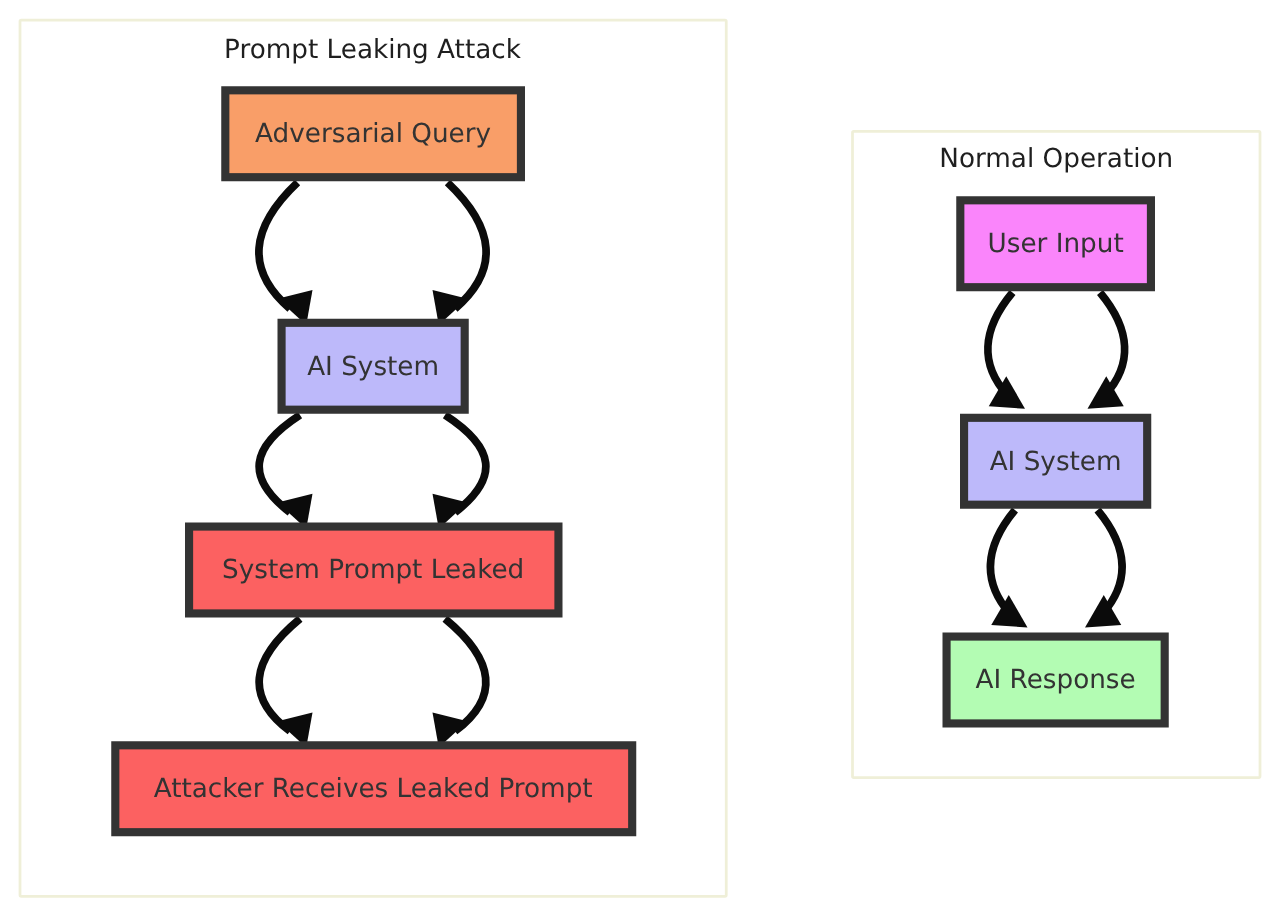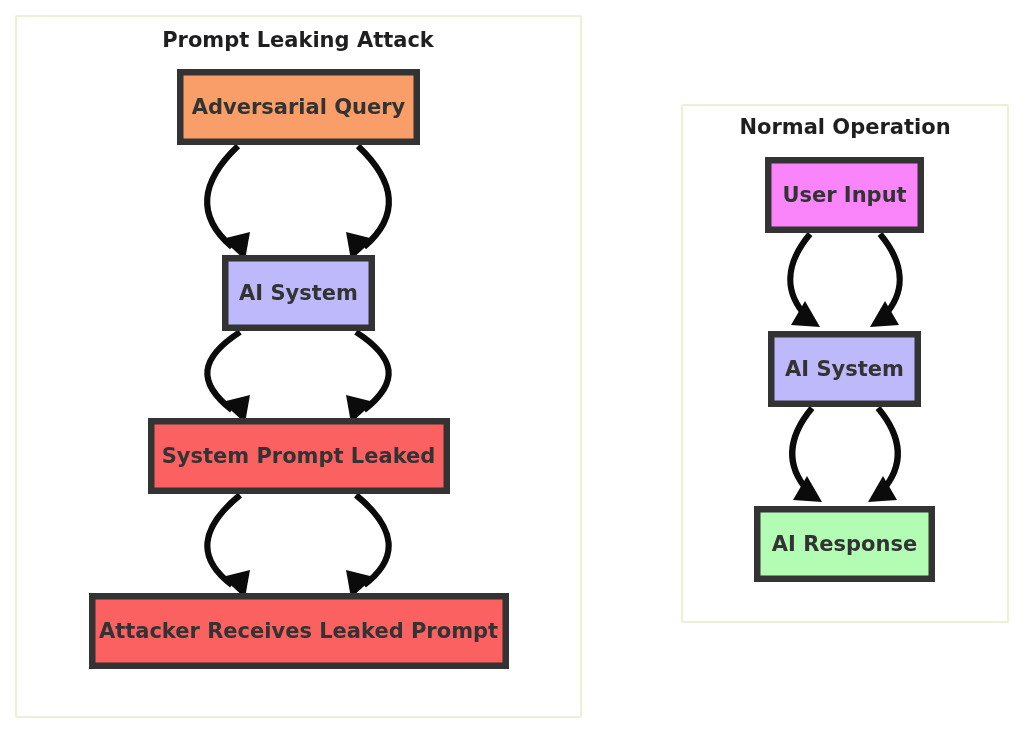--- a/index.html
+++ b/index.html
@@ -10,21 +10,20 @@
   }
   body {
     font-family: "DejaVu Sans", "Liberation Sans", sans-serif;
   }
   #canvas {
     position: relative;
     width: 1024px;
     height: 736px;
     background: #ffffff;
     overflow: hidden;
-    font-weight: bold;
   }
   svg.diagram {
     position: absolute;
     left: 0;
     top: 0;
     width: 1024px;
     height: 736px;
   }
   .cluster-rect {
     fill: #ffffff;

